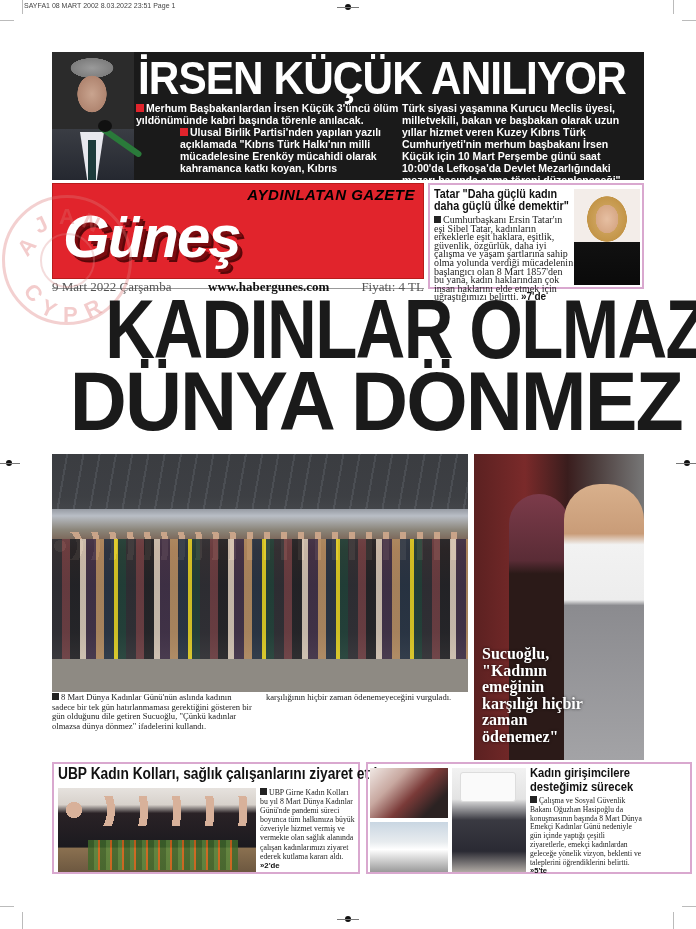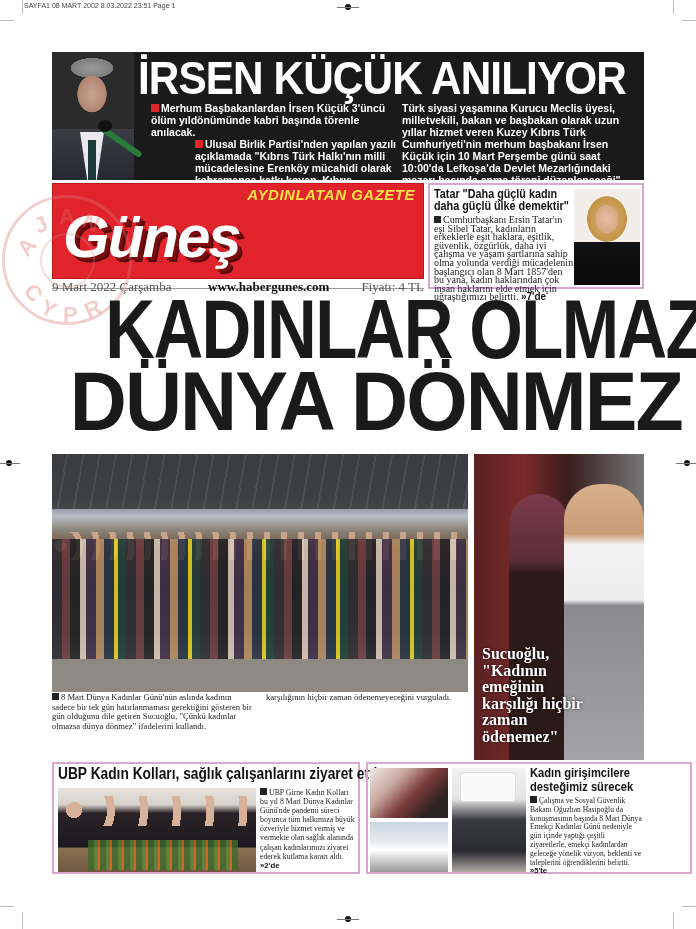--- a/index.html
+++ b/index.html
@@ -19,30 +19,30 @@
     background: radial-gradient(ellipse 24px 30px at 40px 42px, #c9a48f 0%, #b08570 60%, transparent 62%),
                 radial-gradient(ellipse 30px 14px at 40px 16px, #9a9a9a 0%, #7d7d7d 70%, transparent 72%),
                 linear-gradient(180deg, #2b2b2b 0%, #2b2b2b 60%, #3a3d44 60%, #252830 100%); }
   .top-photo .shirt { position: absolute; left: 28px; top: 80px; width: 24px; height: 48px; background: #e8e8ee; clip-path: polygon(0 0,100% 0,70% 100%,30% 100%); }
   .top-photo .tie { position: absolute; left: 36px; top: 88px; width: 8px; height: 40px; background: #1d3b3b; }
   .top-photo .mic { position: absolute; left: 48px; top: 72px; width: 50px; height: 6px; background: #2a7a3a; transform: rotate(35deg); transform-origin: left center; border-radius: 3px; }
   .top-photo .mic-head { position: absolute; left: 46px; top: 68px; width: 14px; height: 12px; background: #111; border-radius: 50%; }
 
   .top-title { position: absolute; left: 86px; top: 2px; width: 506px; font-family: "Liberation Sans", sans-serif; font-weight: 900; font-size: 46px; color: #fff; letter-spacing: -1px; transform: scaleX(0.92); transform-origin: left top; line-height: 48px; white-space: nowrap; }
   .top-bullets { position: absolute; left: 84px; top: 50px; width: 268px; font-size: 10.5px; font-weight: bold; color: #fff; line-height: 12px; }
-  .top-bullets p { margin-bottom: 0; margin-left: 15px; }
+  .top-bullets p { margin-bottom: 0; }
   .top-bullets .b1 { padding-left: 0; }
   .top-bullets .b2 { padding-left: 44px; margin-top: 0; }
   .sq { display: inline-block; width: 8px; height: 8px; background: #e1242c; margin-right: 2px; vertical-align: 0px; }
   .sq-dark { display: inline-block; width: 7px; height: 7px; background: #222; margin-right: 2px; vertical-align: 0px; }
   .top-col2 { position: absolute; left: 350px; top: 50px; width: 240px; font-size: 10.5px; font-weight: bold; color: #fff; line-height: 12px; }
 
   
   .masthead { position: absolute; left: 52px; top: 183px; width: 372px; height: 96px; background: #e1242c; overflow: hidden; border: 1px solid #b71c1c; }
-  .masthead .tagline { position: absolute; right: 8px; top: 2px; font-size: 15px; font-style: italic; font-weight: 900; color: #fde047; letter-spacing: 0.5px; }
+  .masthead .tagline { position: absolute; right: 8px; top: 2px; font-size: 15px; font-style: italic; font-weight: 900; color: #000000; letter-spacing: 0.5px; }
   .masthead .logo { position: absolute; left: 10px; top: 8px; font-size: 60px; font-weight: 900; font-style: italic; color: #ffffff; letter-spacing: -2px; line-height: 90px; text-shadow: 3px 3px 0 #7a0b0f, 5px 5px 0 #5a0709; }
   .dateline { position: absolute; left: 52px; top: 279px; width: 372px; height: 10px; font-family: "Liberation Serif", serif; font-size: 13px; color: #555; border-bottom: 1px solid #999; }
   .dateline .d { position: absolute; left: 0; top: 0; }
   .dateline .u { position: absolute; left: 156px; top: 0; font-weight: bold; color: #111; }
   .dateline .p { position: absolute; right: 0; top: 0; }
 
   
   .tatar-box { position: absolute; left: 428px; top: 183px; width: 216px; height: 106px; border: 2px solid #d9a8cf; background: #fff; }
   .tatar-title { position: absolute; left: 4px; top: 3px; width: 140px; font-size: 12px; font-weight: 900; line-height: 12px; transform: scaleX(0.9); transform-origin: left top; white-space: nowrap; }
   .tatar-text { position: absolute; left: 4px; top: 31px; width: 140px; font-family: "Liberation Serif", serif; font-size: 10px; line-height: 8.6px; color: #222; }

